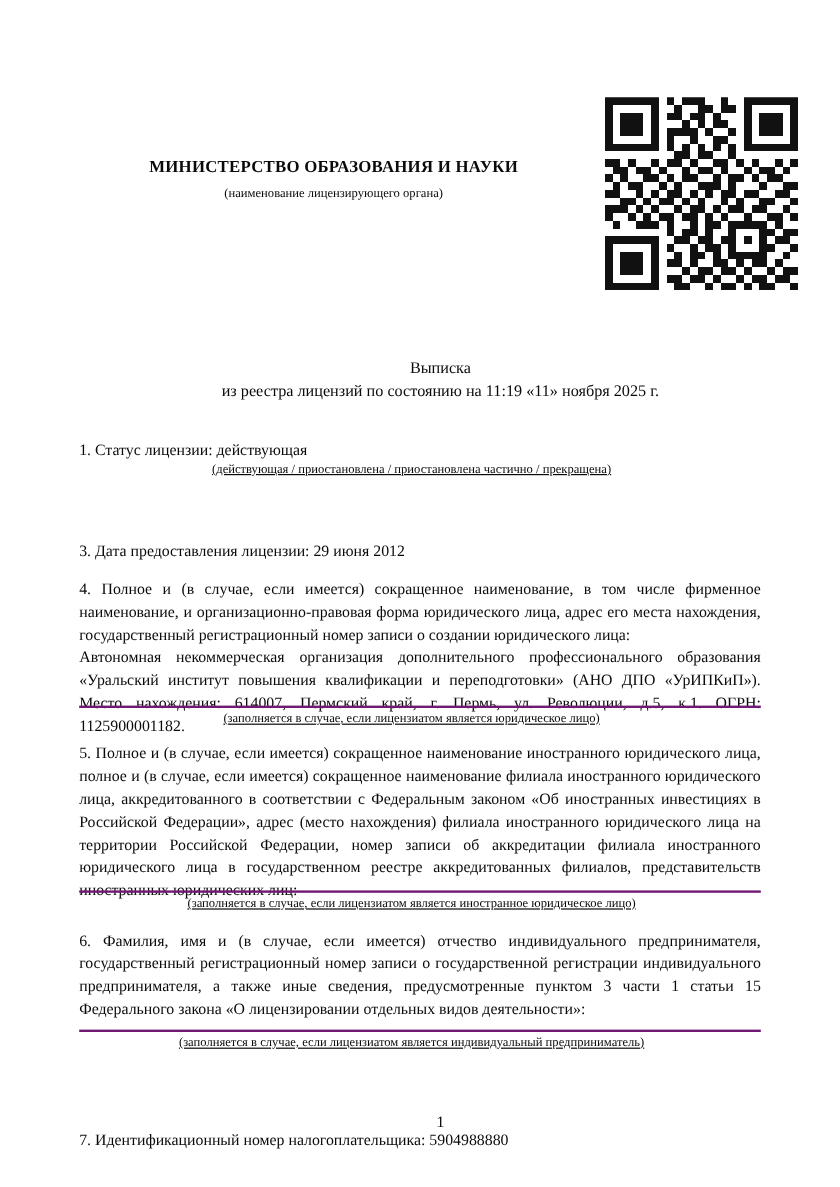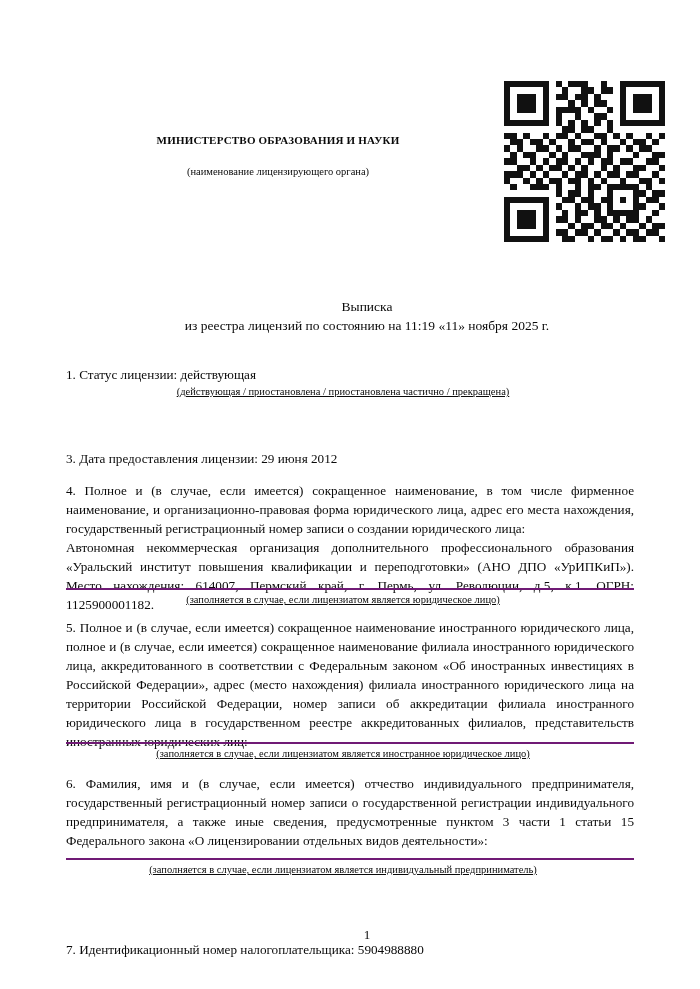--- a/index.html
+++ b/index.html
@@ -14,29 +14,29 @@
   }
   .abs { position: absolute; }
 
   
   .header {
     left: 66px; top: 127px; width: 424px;
     text-align: center;
   }
   .org-line {
     font-weight: bold;
-    font-size: 11px;
+    font-size: 14px;
     line-height: 26px;
     letter-spacing: 0.2px;
     white-space: nowrap;
   }
   .header-caption {
     font-size: 10.5px;
     line-height: 14px;
-    margin-top: 12px;
+    margin-top: 2px;
   }
 
   
   .qr { left: 504px; top: 81px; width: 161px; height: 161px; }
   .qr svg { display: block; }
 
   
   .title-block {
     left: 100px; top: 297px; width: 534px;
     text-align: center;

